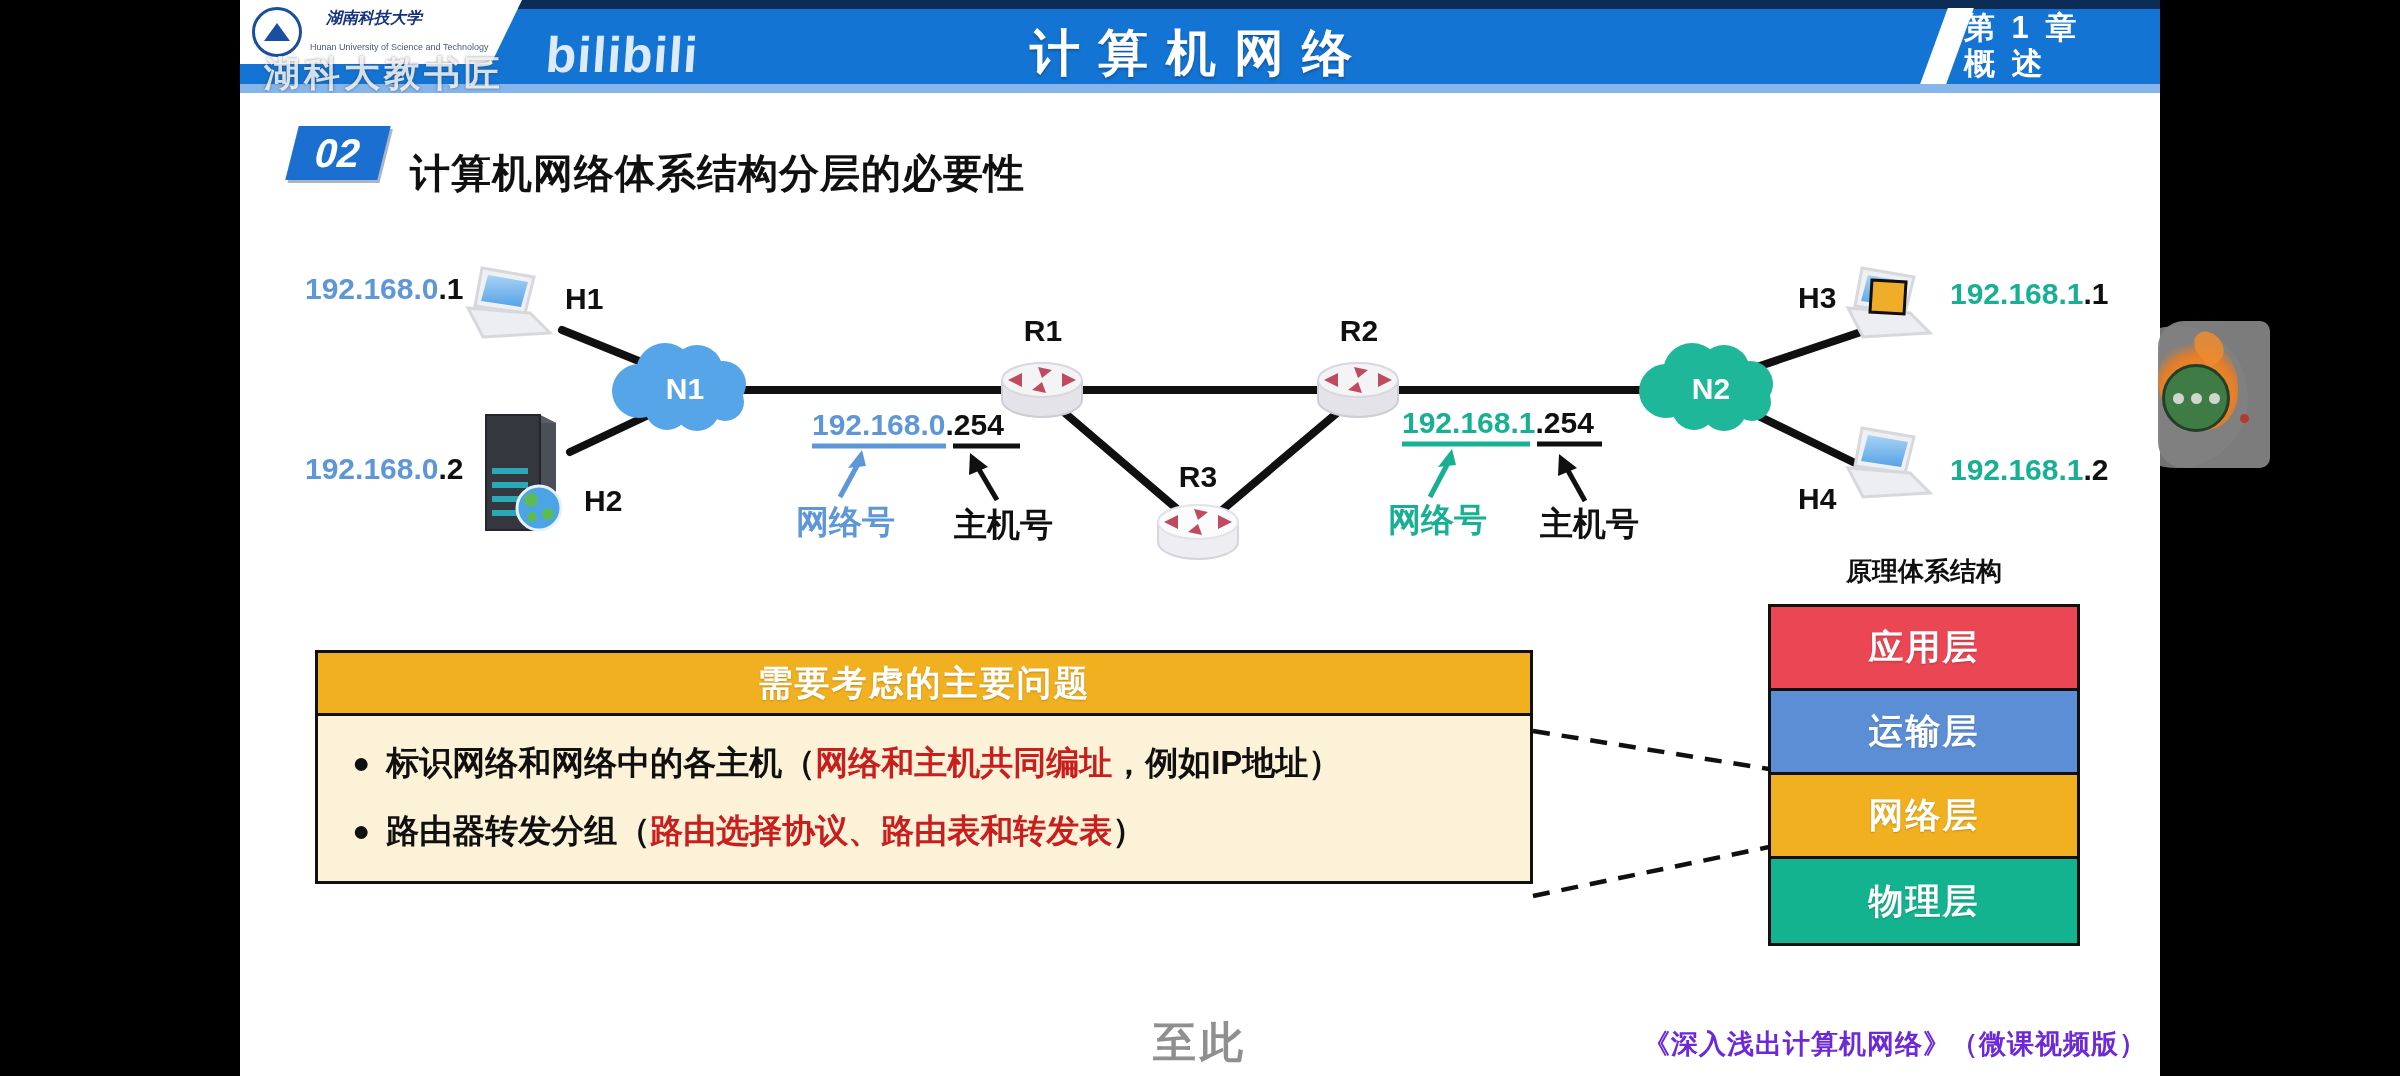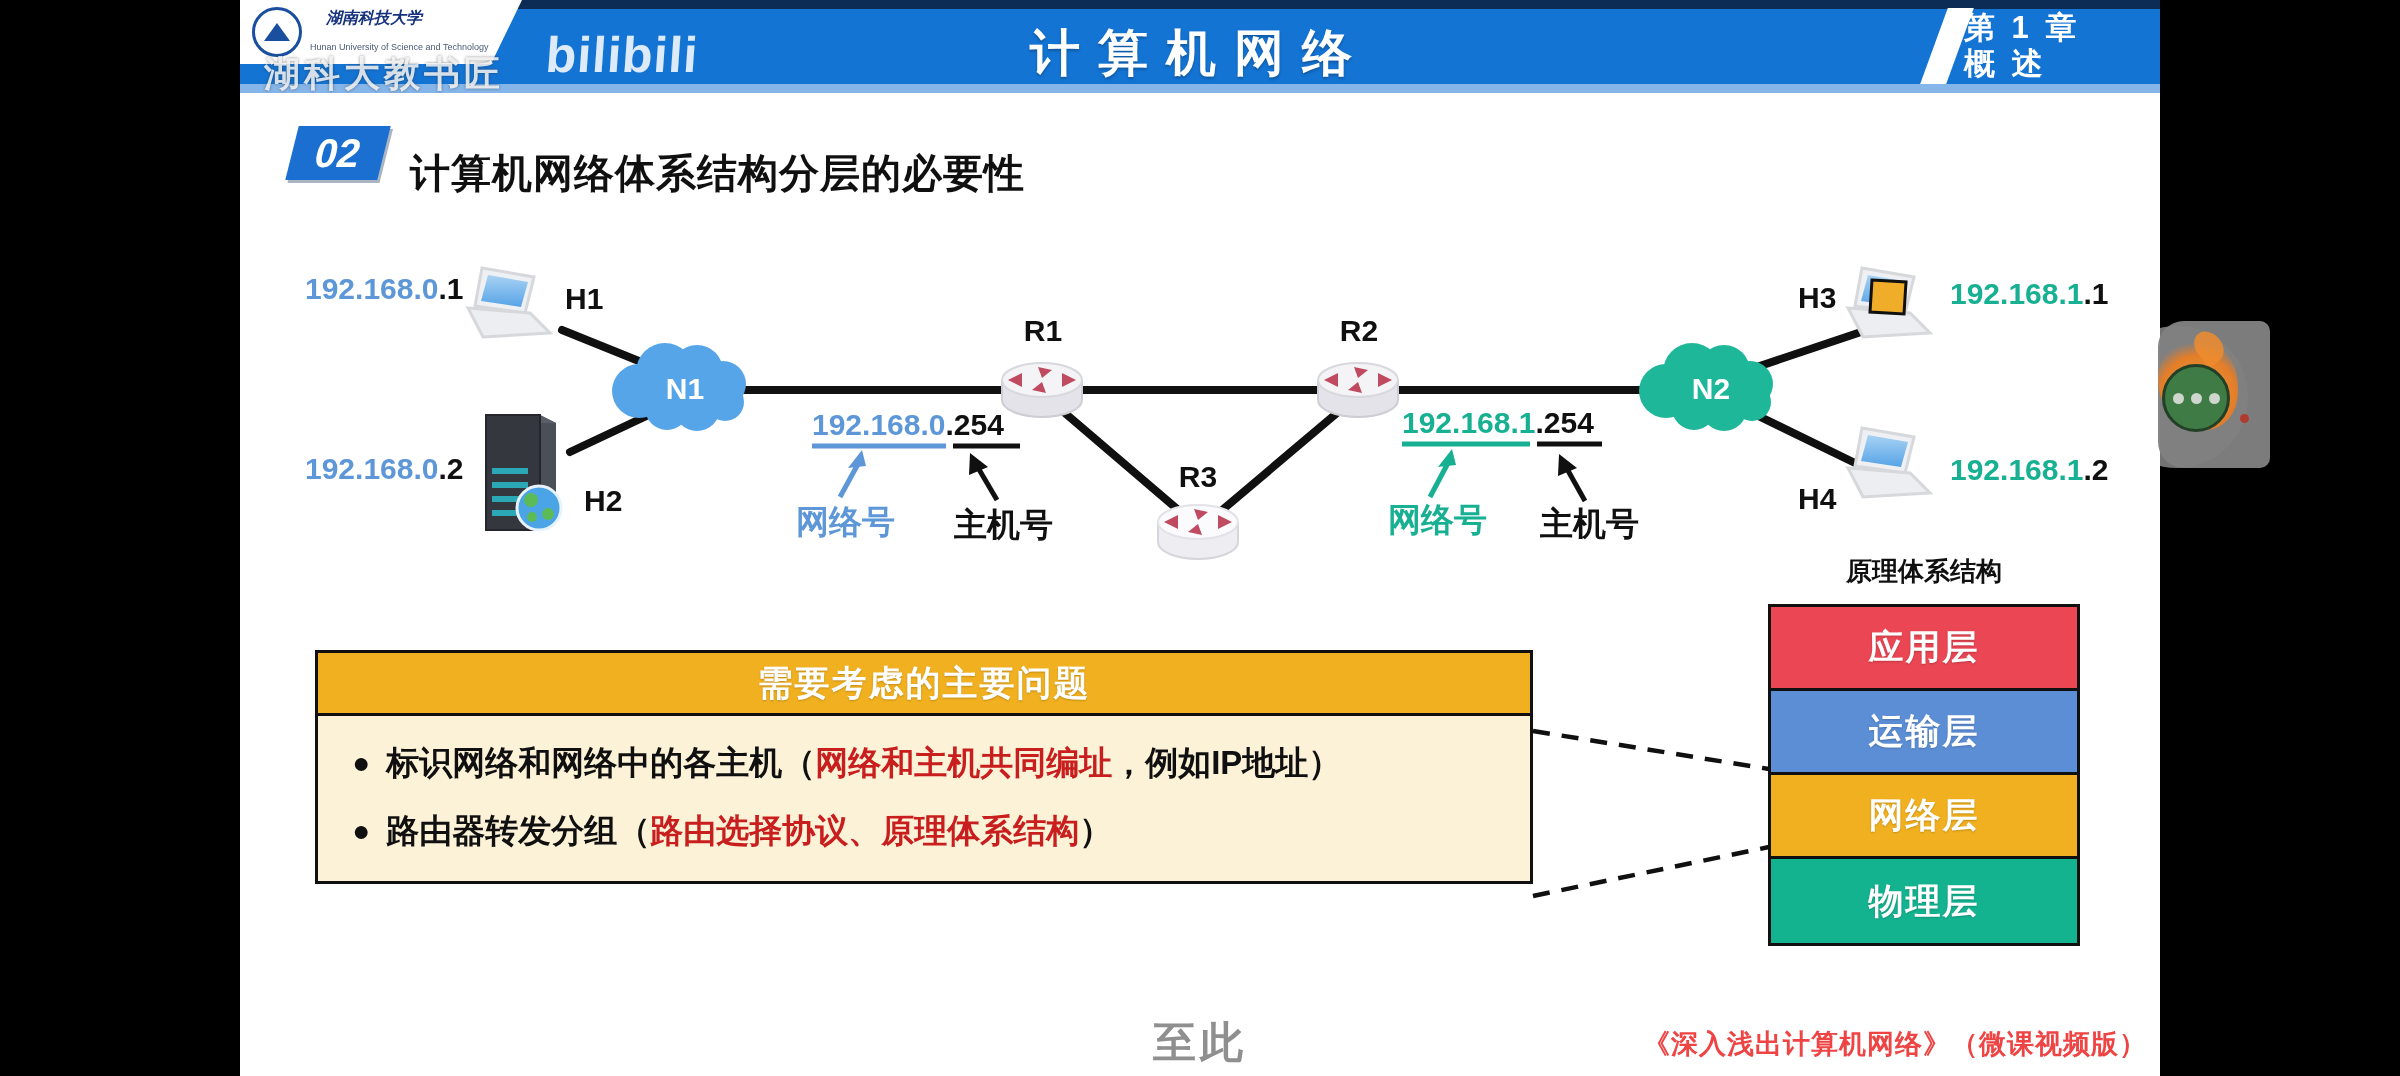--- a/index.html
+++ b/index.html
@@ -52,21 +52,21 @@
   .pbox { position:absolute; left:75px; top:650px; width:1218px; border:3px solid #101010; }
   .pbox-hdr { height:63px; background:#f1b01f; border-bottom:3px solid #101010; display:flex; align-items:center; justify-content:center; color:#fff; font-size:35px; font-weight:800; letter-spacing:2px; text-shadow:0 1px 2px rgba(0,0,0,.2); }
   .pbox-body { height:165px; background:#fcf2d7; padding:26px 34px 0 34px; display:flex; flex-direction:column; gap:26px; }
   .bullet { display:flex; align-items:center; font-size:33px; font-weight:800; color:#101010; line-height:42px; }
   .dot { font-size:30px; margin-right:16px; color:#101010; }
   .seg-red { color:#c81e1e; }
 
   
   .subtitle { position:absolute; left:50%; transform:translateX(-50%); top:1014px; font-size:43px; font-weight:800; color:#8f8f8f;
     text-shadow:-2px 0 0 #fff,2px 0 0 #fff,0 -2px 0 #fff,0 2px 0 #fff,-1px -1px 0 #fff,1px 1px 0 #fff; letter-spacing:4px; }
-  .credit { position:absolute; right:13px; top:1026px; font-size:27px; font-weight:600; color:#ef4444; letter-spacing:1px; }
+  .credit { position:absolute; right:13px; top:1026px; font-size:27px; font-weight:600; color:#6d28d9; letter-spacing:1px; }
 
   
   .fab-halo { position:absolute; left:2106px; top:326px; width:142px; height:142px; border-radius:50%; background:rgba(255,255,255,.45); }
   .fab-panel { position:absolute; left:2158px; top:321px; width:112px; height:147px; background:rgba(129,129,129,.96); border-radius:26px 10px 10px 26px; }
   .fab-flame { position:absolute; left:2158px; top:338px; width:80px; height:92px; background:radial-gradient(circle at 50% 60%, #f6a23c 0%, #ef7d1f 55%, rgba(239,125,31,0) 75%); border-radius:46% 54% 42% 58%; opacity:.9; }
   .fab-flame2 { position:absolute; left:2196px; top:330px; width:26px; height:34px; background:#ef8c2e; border-radius:50% 50% 50% 0; transform:rotate(-40deg); opacity:.85; }
   .fab-fleck { position:absolute; left:2240px; top:414px; width:9px; height:9px; background:#b03a2e; border-radius:50%; }
   .fab-btn { position:absolute; left:2162px; top:364px; width:68px; height:68px; border-radius:50%; background:#3f7b45; border:3px solid #233f26; display:flex; align-items:center; justify-content:center; gap:7px; cursor:pointer; }
   .fab-dot { width:11px; height:11px; border-radius:50%; background:#cfd6cd; }
 </style>
@@ -273,21 +273,21 @@
 
     <div class="pbox">
       <div class="pbox-hdr">需要考虑的主要问题</div>
       <div class="pbox-body">
         <div class="bullet">
           <span class="dot">●</span>
           <span><span>标识网络和网络中的各主机（</span><span class="seg-red">网络和主机共同编址</span><span>，例如IP地址）</span></span>
         </div>
         <div class="bullet">
           <span class="dot">●</span>
-          <span><span>路由器转发分组（</span><span class="seg-red">路由选择协议、原理体系结构</span><span>）</span></span>
+          <span><span>路由器转发分组（</span><span class="seg-red">路由选择协议、路由表和转发表</span><span>）</span></span>
         </div>
       </div>
     </div>
 
     <div class="subtitle">至此</div>
     <div class="credit">《深入浅出计算机网络》（微课视频版）</div>
   </div>
 
   <div class="fab-halo"></div>
   <div class="fab-panel"></div>

